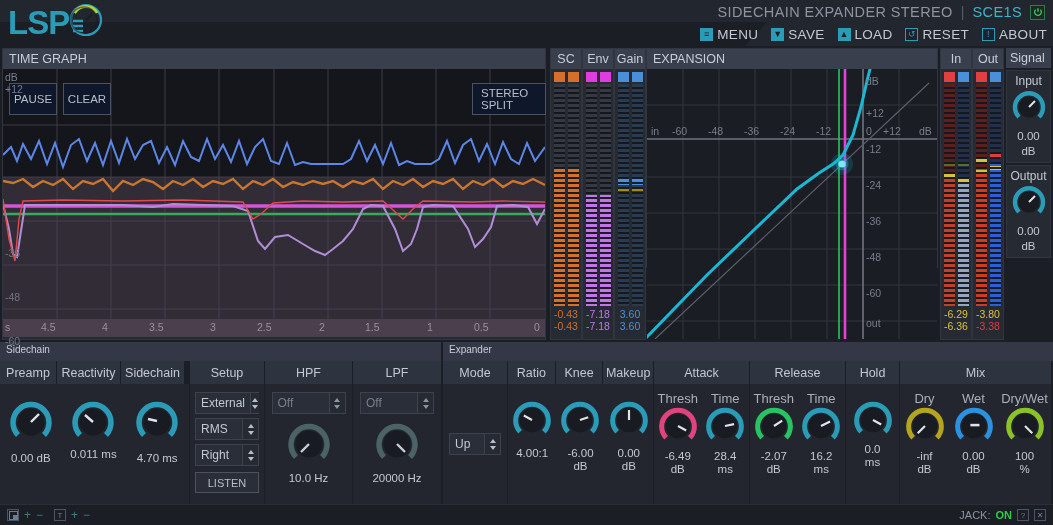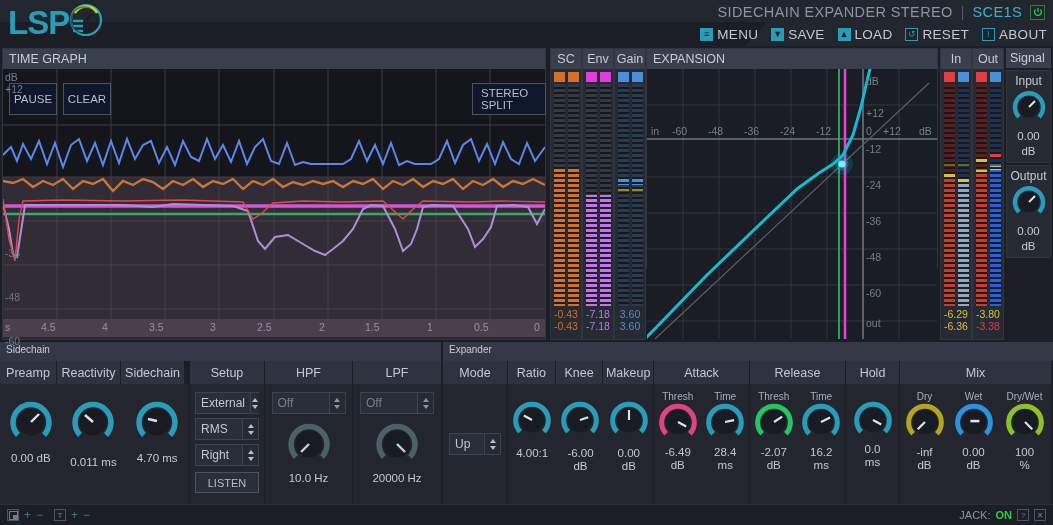--- a/index.html
+++ b/index.html
@@ -160,21 +160,21 @@
   }
   .grp-cap {
     height: 23px; background: #2e3340; color: #c3c8d2; font-size: 12.5px;
     display: flex; align-items: center; justify-content: center;
     border-right: 1px solid #1b1e24;
   }
   .cell {
     background: #23262e; display: flex; flex-direction: column;
     align-items: center; justify-content: flex-start;
   }
-  .cell-lab { font-size: 10px; color: #a9afbb; margin-top: 3px; }
+  .cell-lab { font-size: 13px; color: #a9afbb; margin-top: 3px; }
   .cell-val {
     font-size: 11.5px; color: #c3c8d2; text-align: center; line-height: 13px;
   }
 
   .combo {
     display: flex; align-items: center;
     background: #2a2e38; border: 1px solid #3d424e; height: 22px;
     cursor: pointer;
   }
   .combo .txt { flex: 1; font-size: 12px; color: #c3c8d2; padding: 0 5px; }
@@ -550,21 +550,21 @@
               <line x1="22" y1="22" x2="30" y2="14" stroke="#dfe3ea" stroke-width="2.4"></line>
             </svg>
             <div class="cell-val" style="margin-top:4px">0.00 dB</div>
           </div>
           <div style="text-align:center;width:62px">
             <svg width="44" height="44" viewBox="0 0 44 44">
               <path d="M9 35 A18 18 0 1 1 35 35" fill="none" stroke="#2b9cb8" stroke-width="5.5"></path>
               <circle cx="22" cy="22" r="13.5" fill="#181b21"></circle>
               <line x1="22" y1="22" x2="14" y2="15" stroke="#dfe3ea" stroke-width="2.4"></line>
             </svg>
-            <div class="cell-val" style="margin-top:8px">0.011 ms</div>
+            <div class="cell-val" style="margin-top:0">0.011 ms</div>
           </div>
           <div style="text-align:center;width:62px">
             <svg width="44" height="44" viewBox="0 0 44 44">
               <path d="M9 35 A18 18 0 1 1 35 35" fill="none" stroke="#2b9cb8" stroke-width="5.5"></path>
               <circle cx="22" cy="22" r="13.5" fill="#181b21"></circle>
               <line x1="22" y1="21" x2="13" y2="19" stroke="#dfe3ea" stroke-width="2.4"></line>
             </svg>
             <div class="cell-val" style="margin-top:4px">4.70 ms</div>
           </div>
         </div>

